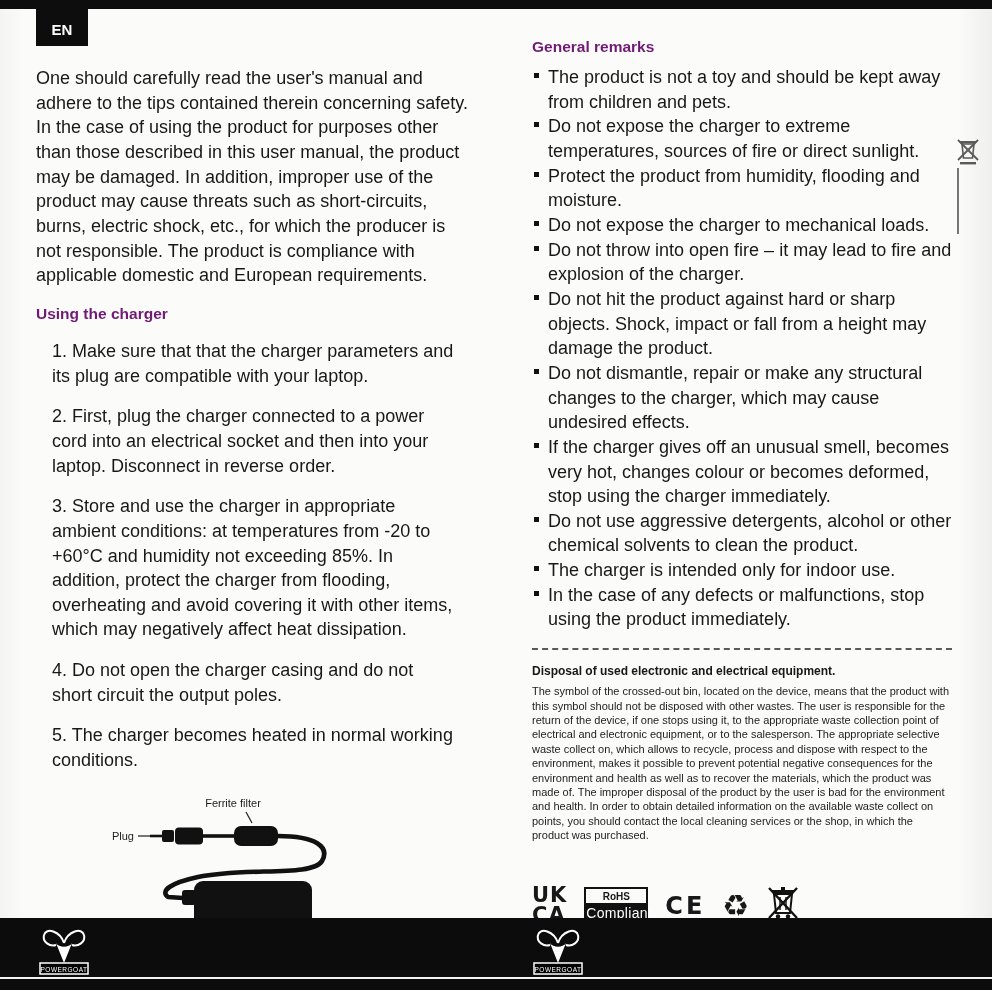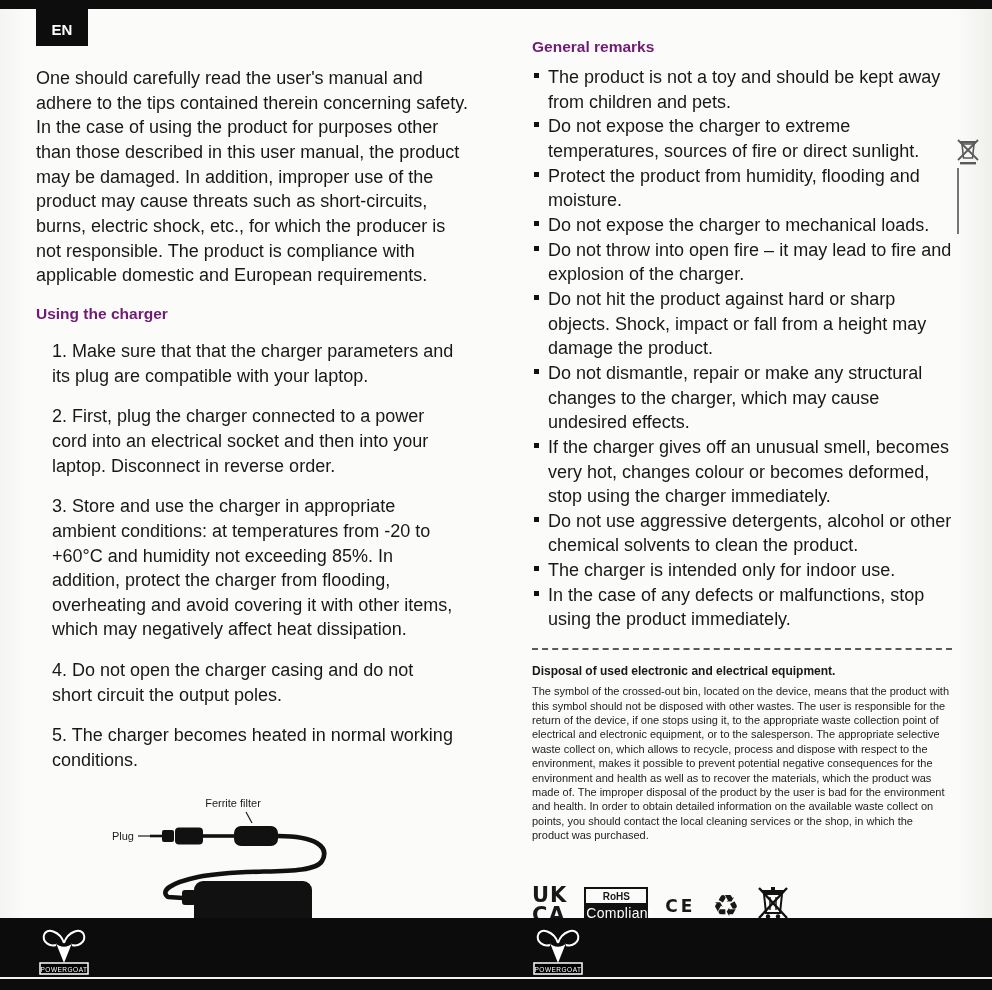--- a/index.html
+++ b/index.html
@@ -33,21 +33,21 @@
 
   .dashed-divider { border-top:2px dashed #5a5a5a; margin:16px 0 14px; }
   h3.small-h { font-size:12px; font-weight:bold; margin-bottom:6px; }
   .small-par { font-size:11px; line-height:1.31; color:#222; }
 
   .marks-row { display:flex; align-items:center; justify-content:flex-start; gap:17px; margin-top:42px; }
   .ukca div { font-family:"DejaVu Sans",sans-serif; font-weight:bold; font-size:21px; line-height:0.95; letter-spacing:1px; }
   .rohs { border:2.5px solid #111; width:64px; text-align:center; }
   .rohs-top { font-weight:bold; font-size:10px; padding:2px 0 1px; }
   .rohs-bottom { background:#111; color:#fff; font-size:14px; padding:2px 0; letter-spacing:0.3px; }
-  .ce { font-family:"DejaVu Sans",sans-serif; font-weight:bold; font-size:17px; letter-spacing:3px; }
+  .ce { font-family:"DejaVu Sans",sans-serif; font-weight:bold; font-size:24px; letter-spacing:3px; }
   .recycle { font-size:30px; line-height:1; }
 
   .diagram { margin-top:4px; }
   .set-line { margin-top:8px; font-size:15px; }
   .set-line strong { font-weight:bold; }
   .set-line .sq { margin:0 7px 1px 12px; }
 
   .edge-line { position:absolute; right:33px; top:168px; width:2px; height:66px; background:#4a4a4a; opacity:.75; }
   .edge-icon { position:absolute; right:12px; top:138px; opacity:.8; }
 

